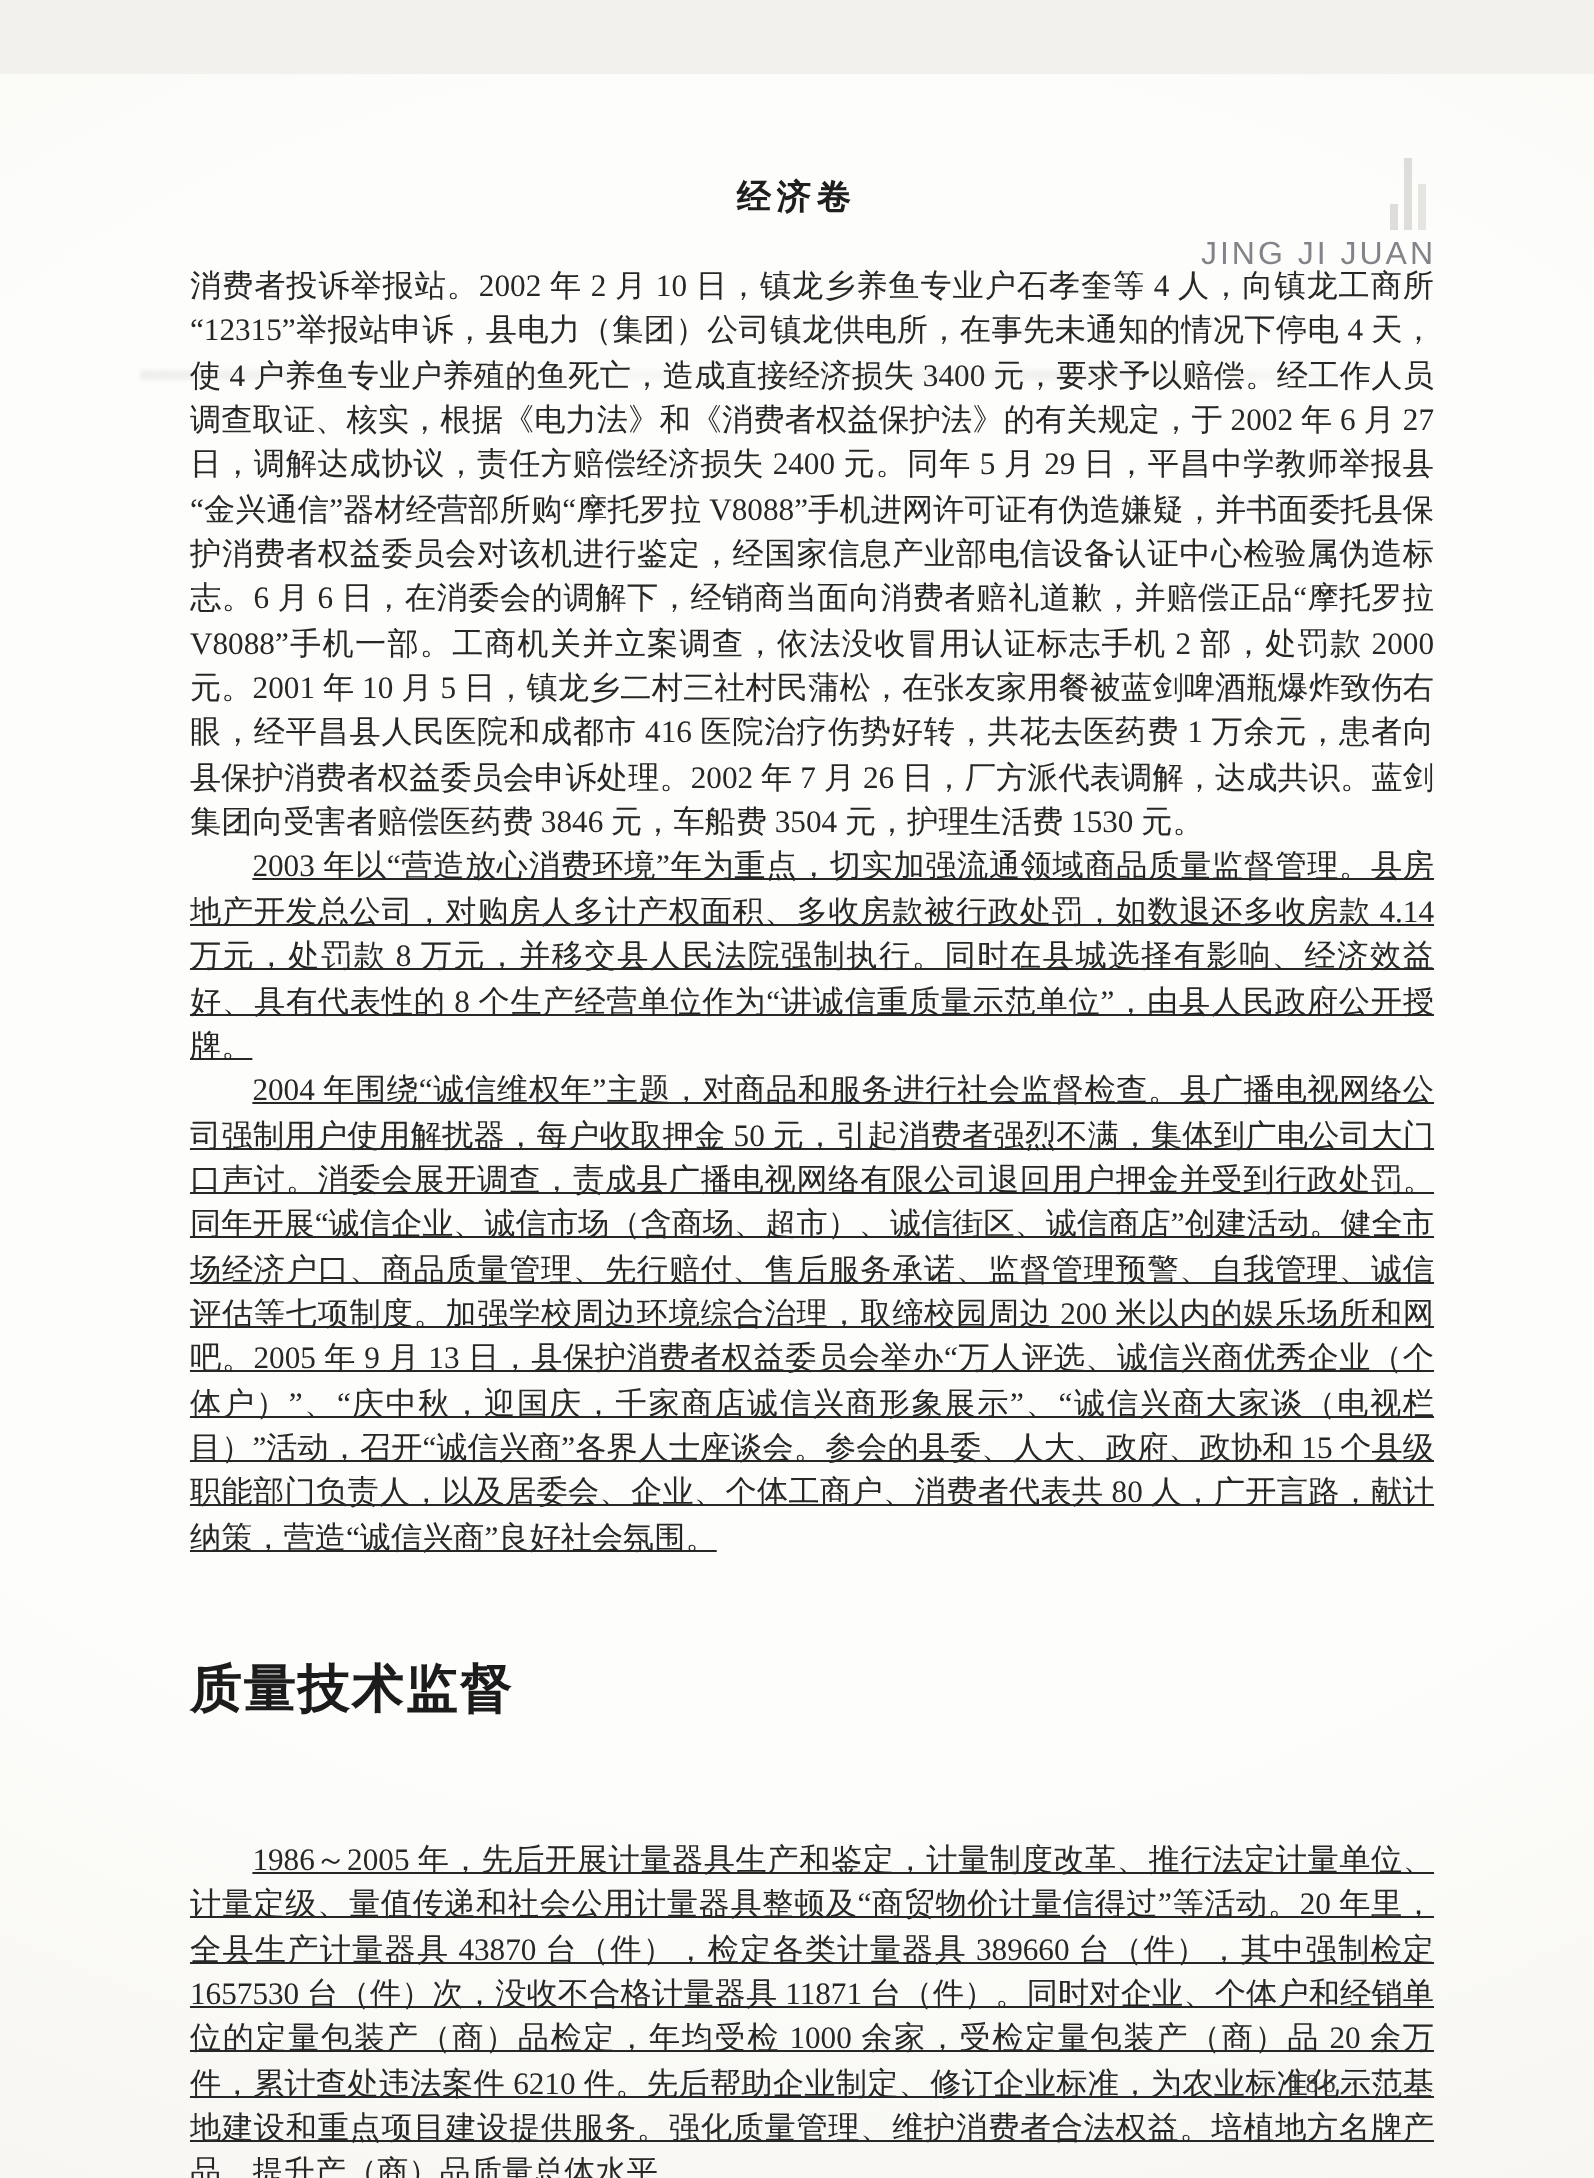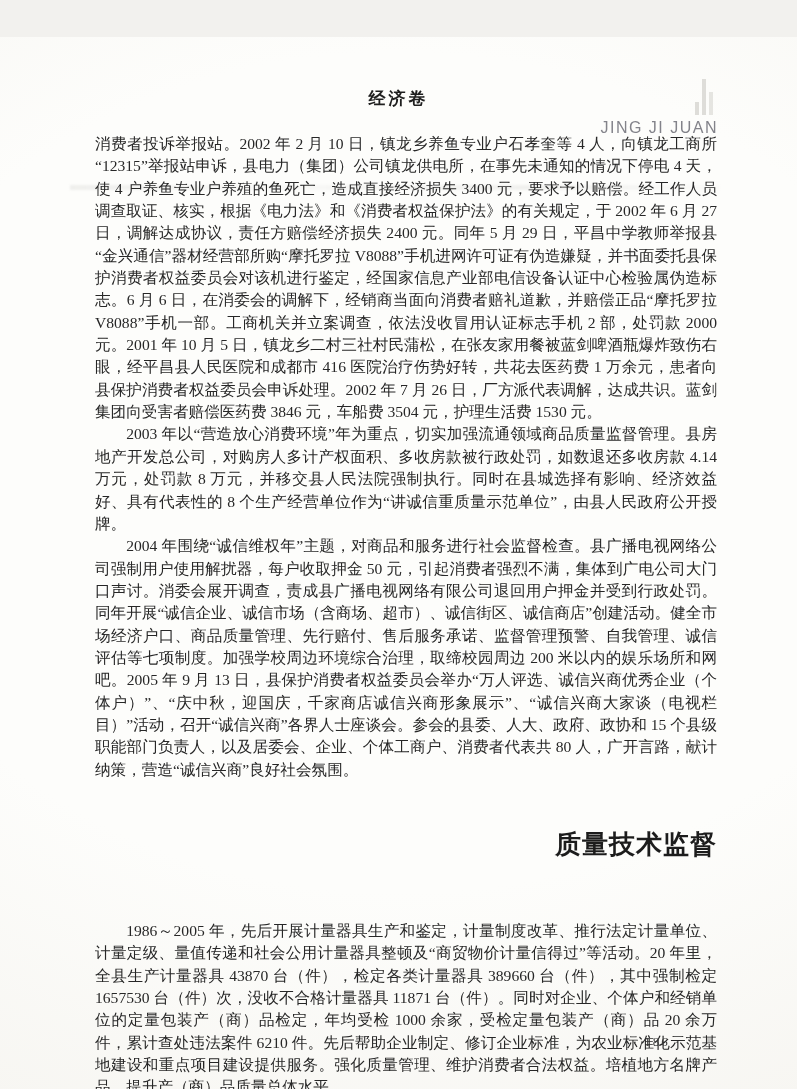--- a/index.html
+++ b/index.html
@@ -46,24 +46,24 @@
   main {
     position: absolute; left: 95px; top: 96px; width: 622px;
   }
   main p {
     margin: 0;
     font-size: 15.6px;
     line-height: 22.35px;
     text-align: justify;
     color: #272727;
   }
-  main p.indent { text-indent: 2em; }
+  main p.indent { text-indent: 2em; text-decoration: underline; }
   h1.section-heading {
     margin: 46px 0 58px 0;
-    text-align: right;
+    text-align: left;
     font-family: "Liberation Sans", "DejaVu Sans", sans-serif;
     font-size: 26px; font-weight: bold; letter-spacing: 1px;
     color: #1c1c1c;
   }
   footer .page-number {
     position: absolute; left: 657px; top: 997px;
     transform: translateX(-50%);
     font-size: 13px; color: #3a3a3a; letter-spacing: 2px;
     white-space: nowrap;
   }

